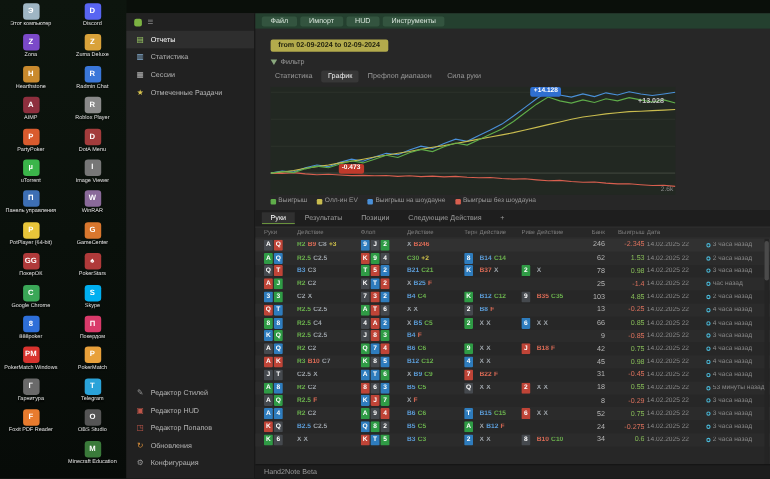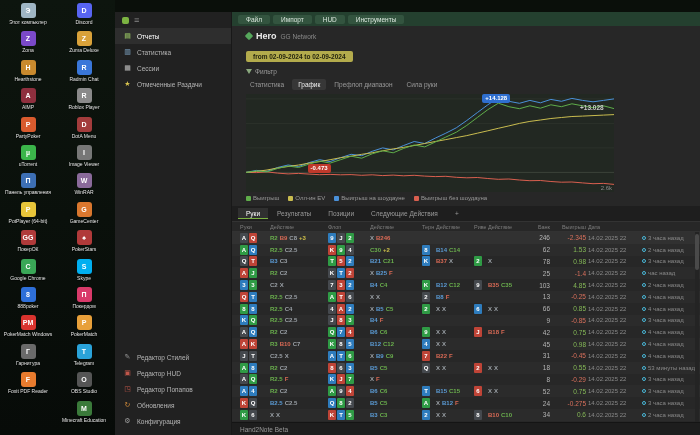--- a/index.html
+++ b/index.html
@@ -263,25 +263,20 @@
   </div>
 
   <div class="main">
     <div class="menubar" id="menubar">
         <div class="mitem">Файл</div>
         <div class="mitem">Импорт</div>
         <div class="mitem">HUD</div>
         <div class="mitem">Инструменты</div>
       </div>
 
-    <div class="player-row">
-      <span class="pdiamond"></span>
-      <span class="pname">Hero</span>
-      <span class="pnet">GG Network</span>
-    </div>
 
     <div class="date-row">
       <span class="datebadge">from 02-09-2024 to 02-09-2024</span>
     </div>
 
     <div class="filter-row">
       <span class="funnel"></span>
       <span>Фильтр</span>
     </div>
 

